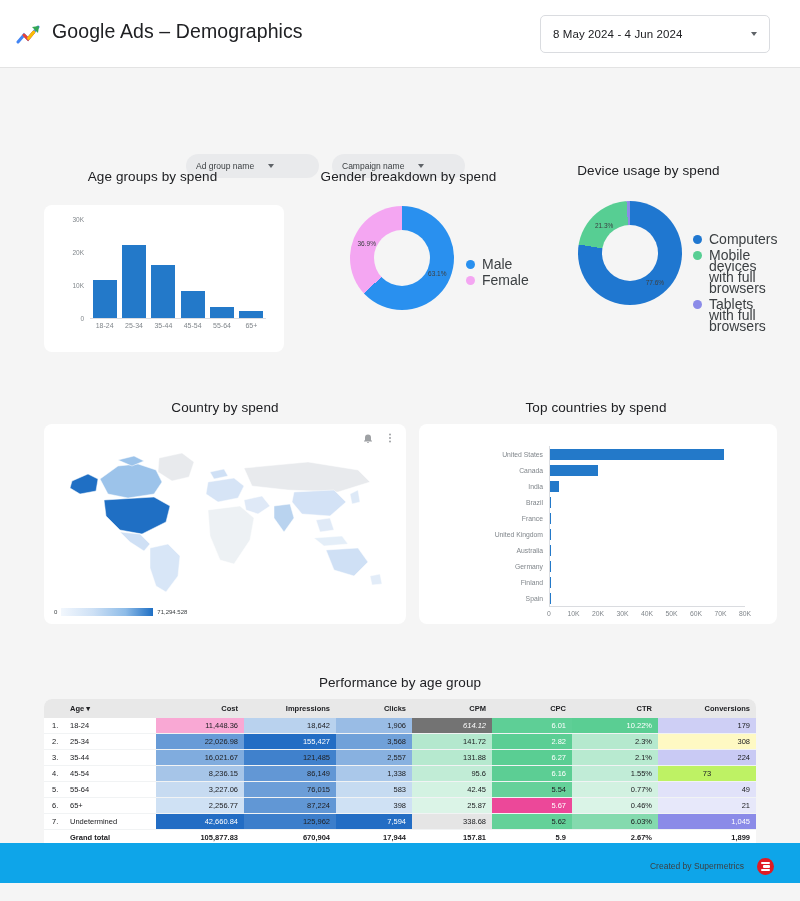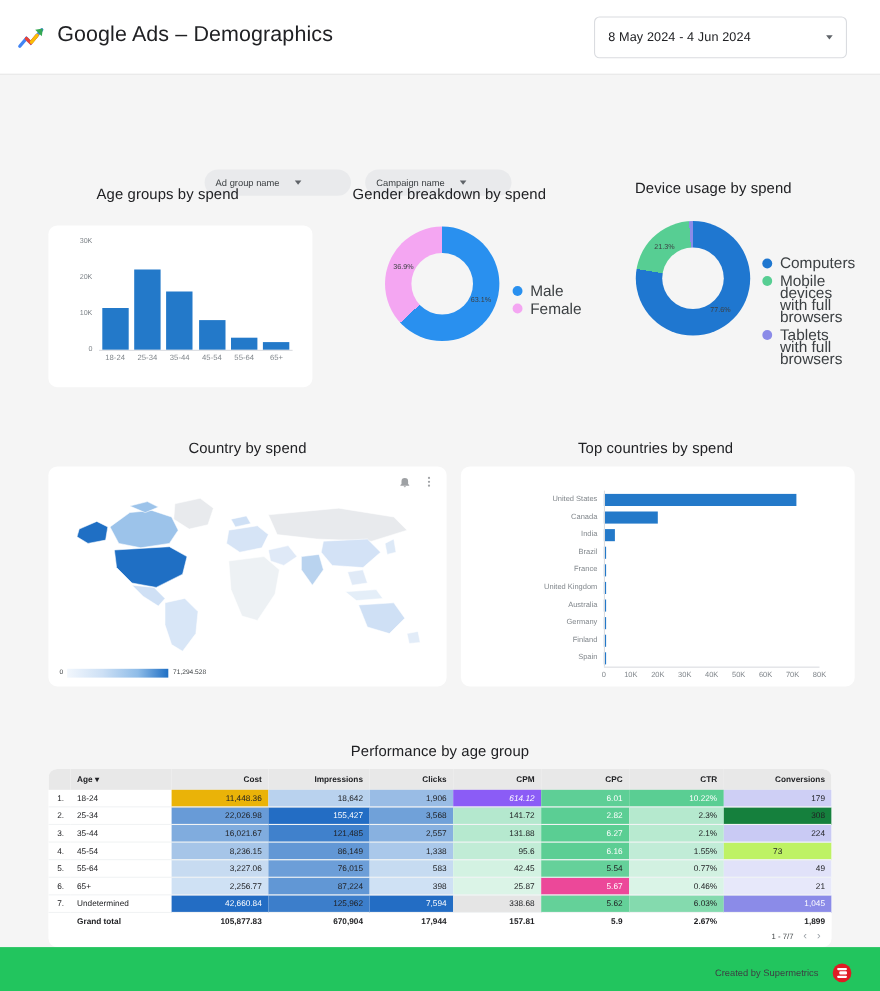--- a/index.html
+++ b/index.html
@@ -122,21 +122,21 @@
   table.perf td.dim { text-align: left; }
   tr.total td { font-weight: 700; border-bottom: none; background: #ffffff; }
   .tbl-footer {
     position: absolute; right: 10px; bottom: 4px;
     display: flex; align-items: center; gap: 9px;
   }
   .tbl-footer .pg-text { font-size: 7px; color: #3c4043; }
   .pg-arrow { font-size: 10px; color: #9aa0a6; line-height: 10px; }
 
   
-  .footer { position: absolute; left: 0; bottom: 0; width: 800px; height: 40px; background: #22c55e; }
+  .footer { position: absolute; left: 0; bottom: 18px; width: 800px; height: 40px; background: #0ea5e9; }
   .credit { position: absolute; right: 56px; bottom: 12px; font-size: 8.5px; color: #3c4043; white-space: nowrap; }
   .sm-logo {
     position: absolute; right: 26px; bottom: 8px;
     width: 17px; height: 17px; border-radius: 50%; background: #e01b24;
   }
   .sm-logo span { position: absolute; background: #fff; border-radius: 1px; }
   .sm-logo .b1 { left: 4px; top: 4px; width: 9px; height: 2.4px; }
   .sm-logo .b2 { left: 6px; top: 7.3px; width: 7px; height: 2.4px; }
   .sm-logo .b3 { left: 4px; top: 10.6px; width: 9px; height: 2.4px; }
 </style>
@@ -341,39 +341,39 @@
             <th style="width: 80px;">CPC</th>
             <th style="width: 86px;">CTR</th>
             <th style="width: 98px;">Conversions</th>
             <th style="width: auto;">Conversion rate %</th>
           </tr>
         </thead>
       <tbody id="perf-body">
           <tr>
             <td class="idx">1.</td>
             <td class="dim">18-24</td>
-            <td style="background: #eab308; padding-left: 24px;">11,448.36</td>
+            <td style="background: #f9a8d4; padding-left: 24px;">11,448.36</td>
             <td style="background: rgb(185, 210, 238);">18,642</td>
             <td style="background: rgb(153, 188, 229);">1,906</td>
-            <td style="background: #8b5cf6; color: rgb(255, 255, 255); font-style: italic;">614.12</td>
+            <td style="background: #737373; color: rgb(255, 255, 255); font-style: italic;">614.12</td>
             <td style="background: rgb(94, 207, 150); color: rgb(255, 255, 255);">6.01</td>
             <td style="background: rgb(90, 206, 147); color: rgb(255, 255, 255);">10.22%</td>
             <td style="background: rgb(206, 207, 245);">179</td>
             <td style="background: rgb(163, 163, 237);">9%</td>
           </tr>
           <tr>
             <td class="idx">2.</td>
             <td class="dim">25-34</td>
             <td style="background: rgb(104, 155, 215);">22,026.98</td>
             <td style="background: rgb(35, 109, 196); color: rgb(255, 255, 255);">155,427</td>
             <td style="background: rgb(112, 161, 217);">3,568</td>
             <td style="background: rgb(180, 232, 206);">141.72</td>
             <td style="background: rgb(91, 206, 148); color: rgb(255, 255, 255);">2.82</td>
             <td style="background: rgb(181, 233, 206);">2.3%</td>
-            <td style="background: #15803d;">308</td>
+            <td style="background: #fef9c3;">308</td>
             <td style="background: rgb(163, 163, 237);">9%</td>
           </tr>
           <tr>
             <td class="idx">3.</td>
             <td class="dim">35-44</td>
             <td style="background: rgb(128, 172, 222);">16,021.67</td>
             <td style="background: rgb(64, 129, 204);">121,485</td>
             <td style="background: rgb(136, 177, 224);">2,557</td>
             <td style="background: rgb(182, 233, 207);">131.88</td>
             <td style="background: rgb(90, 206, 147); color: rgb(255, 255, 255);">6.27</td>

